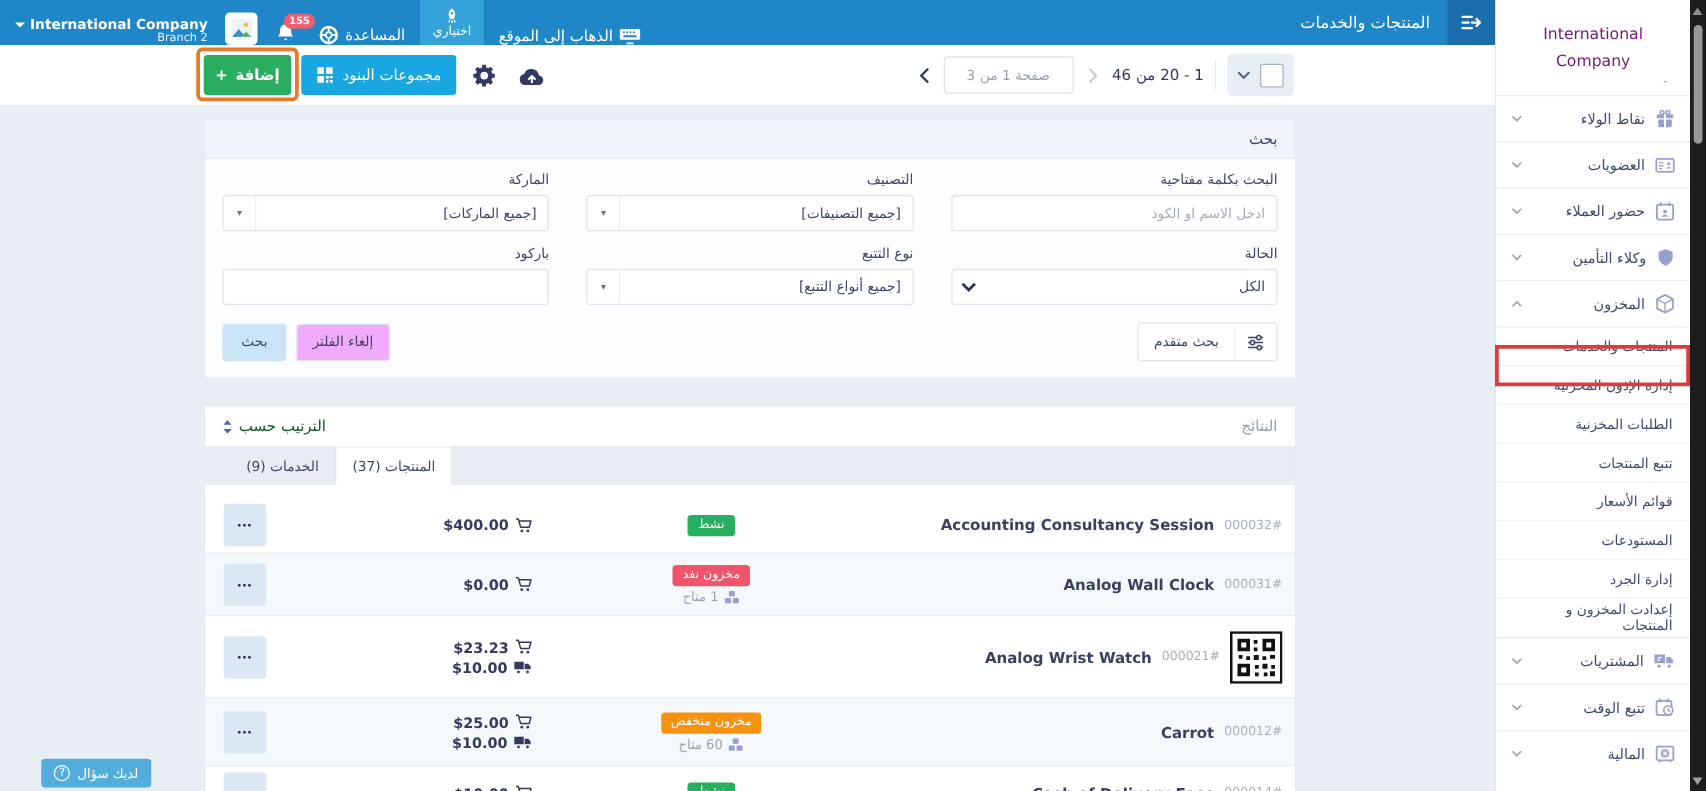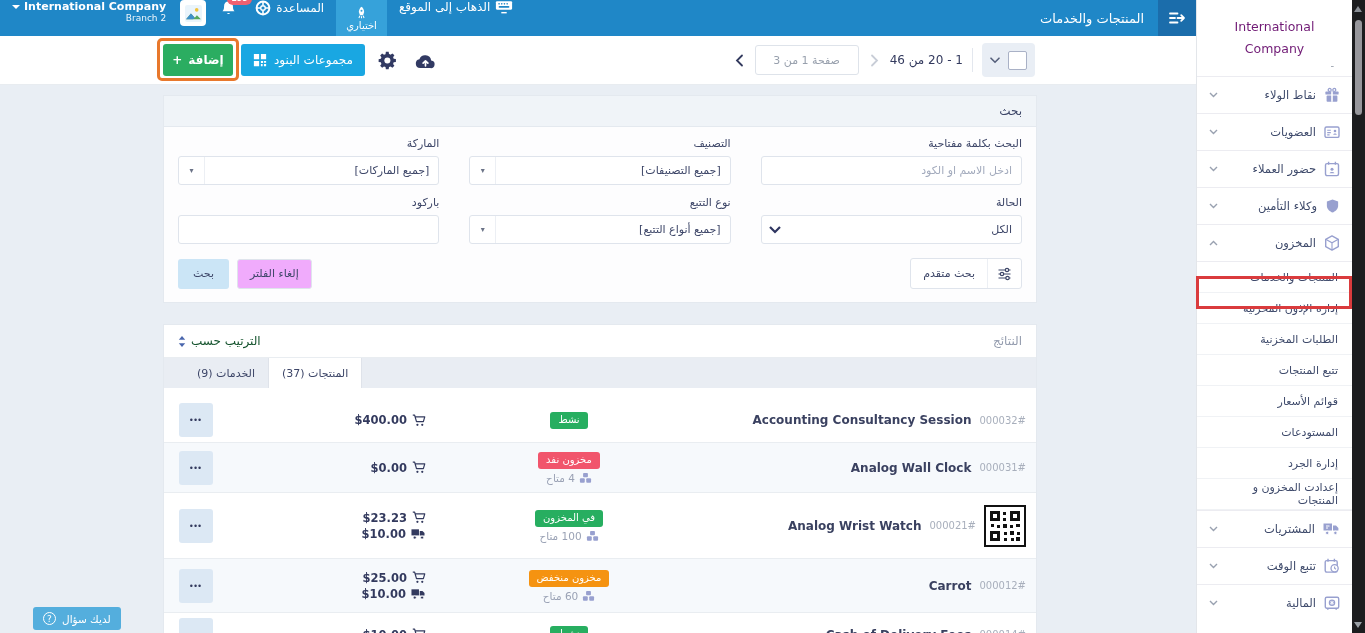--- a/index.html
+++ b/index.html
@@ -1,21 +1,21 @@
 <!DOCTYPE html>
 <html lang="ar"><head>
 <meta charset="utf-8">
 <style>
   * { box-sizing: border-box; margin: 0; padding: 0; }
   html,body { width:1365px; height:633px; overflow:hidden; }
   body { font-family:"DejaVu Sans","Liberation Sans",sans-serif; background:#e9eef4; position:relative; font-size:12px; color:#3d4668; }
   .ic { display:inline-block; vertical-align:middle; flex:none; }
 
   
-  .topbar { position:absolute; left:0; top:0; width:1196px; height:36px; background:#1f87c7; display:flex; align-items:flex-start; color:#fff; }
+  .topbar { position:absolute; left:0; top:0; width:1196px; height:36px; background:#1f87c7; display:flex; align-items:flex-end; color:#fff; }
   .company-sel { display:flex; flex-direction:column; align-items:flex-end; padding:0 6px 0 12px; cursor:pointer; }
   .company-line { display:flex; align-items:center; gap:4px; font-weight:bold; font-size:11px; }
   .company-branch { font-size:9px; opacity:.92; }
   .tile-btn { width:26px; height:26px; background:#fff; border-radius:4px; display:flex; align-items:center; justify-content:center; margin:0 8px; }
   .bell-wrap { position:relative; margin:0 10px 0 6px; }
   .bell-badge { position:absolute; top:-7px; left:7px; background:#ee6071; color:#fff; font-size:8px; font-weight:bold; padding:1px 4px; border-radius:7px; line-height:10px; }
   .tb-item { display:flex; align-items:center; gap:5px; font-size:12px; padding:0 8px; }
   .trial-tab { height:36px; background:#36a2da; display:flex; flex-direction:column; align-items:center; justify-content:center; padding:2px 10px; gap:1px; margin:0 4px; }
   .trial-tab span { font-size:10px; }
   .tb-right { margin-left:auto; display:flex; align-items:center; height:36px; }
@@ -336,21 +336,21 @@
           <span class="pname">Analog Wall Clock</span>
         </div>
         <div class="cell-status">
           <span class="badge" style="background: rgb(241, 85, 108);">مخزون نفد</span>
           <span class="avail">
             <svg class="ic lav" width="13" height="12" viewBox="0 0 14 12" fill="currentColor">
                 <rect x="4.4" y="0.5" width="5.2" height="4.6" rx="1"></rect>
                 <rect x="1" y="6.4" width="5.2" height="4.6" rx="1"></rect>
                 <rect x="7.8" y="6.4" width="5.2" height="4.6" rx="1"></rect>
               </svg>
-            <span>4 متاح</span>
+            <span>1 متاح</span>
           </span>
         </div>
         <div class="cell-price">
           <span class="price-line">
               <span>$0.00</span>
             <svg class="ic" width="14" height="13" viewBox="0 0 15 14">
                 <path d="M.8 1.2h2l.5 1.9h10.4l-1.5 5.2H4.8L3.3 3.1" stroke="#333a5e" stroke-width="1.3" fill="none" stroke-linejoin="round"></path>
                 <circle cx="5.8" cy="11.6" r="1.2" fill="#333a5e"></circle>
                 <circle cx="11" cy="11.6" r="1.2" fill="#333a5e"></circle>
               </svg>
@@ -381,31 +381,20 @@
               <rect x="20" y="27" width="3" height="3" fill="#111"></rect>
               <rect x="26" y="26" width="4" height="4" fill="#111"></rect>
               <rect x="33" y="27" width="3" height="3" fill="#111"></rect>
               <rect x="20" y="33" width="3" height="3" fill="#111"></rect>
               <rect x="27" y="33" width="3" height="3" fill="#111"></rect>
               <rect x="32" y="32" width="4" height="4" fill="#111"></rect>
             </svg>
           <span class="pid">000021#</span>
           <span class="pname">Analog Wrist Watch</span>
         </div>
-        <div class="cell-status">
-          <span class="badge" style="background: rgb(39, 174, 96);">في المخزون</span>
-          <span class="avail">
-            <svg class="ic lav" width="13" height="12" viewBox="0 0 14 12" fill="currentColor">
-                <rect x="4.4" y="0.5" width="5.2" height="4.6" rx="1"></rect>
-                <rect x="1" y="6.4" width="5.2" height="4.6" rx="1"></rect>
-                <rect x="7.8" y="6.4" width="5.2" height="4.6" rx="1"></rect>
-              </svg>
-            <span>100 متاح</span>
-          </span>
-        </div>
         <div class="cell-price">
           <span class="price-line">
               <span>$23.23</span>
             <svg class="ic" width="14" height="13" viewBox="0 0 15 14">
                 <path d="M.8 1.2h2l.5 1.9h10.4l-1.5 5.2H4.8L3.3 3.1" stroke="#333a5e" stroke-width="1.3" fill="none" stroke-linejoin="round"></path>
                 <circle cx="5.8" cy="11.6" r="1.2" fill="#333a5e"></circle>
                 <circle cx="11" cy="11.6" r="1.2" fill="#333a5e"></circle>
               </svg>
           </span>
           <span class="price-line">

